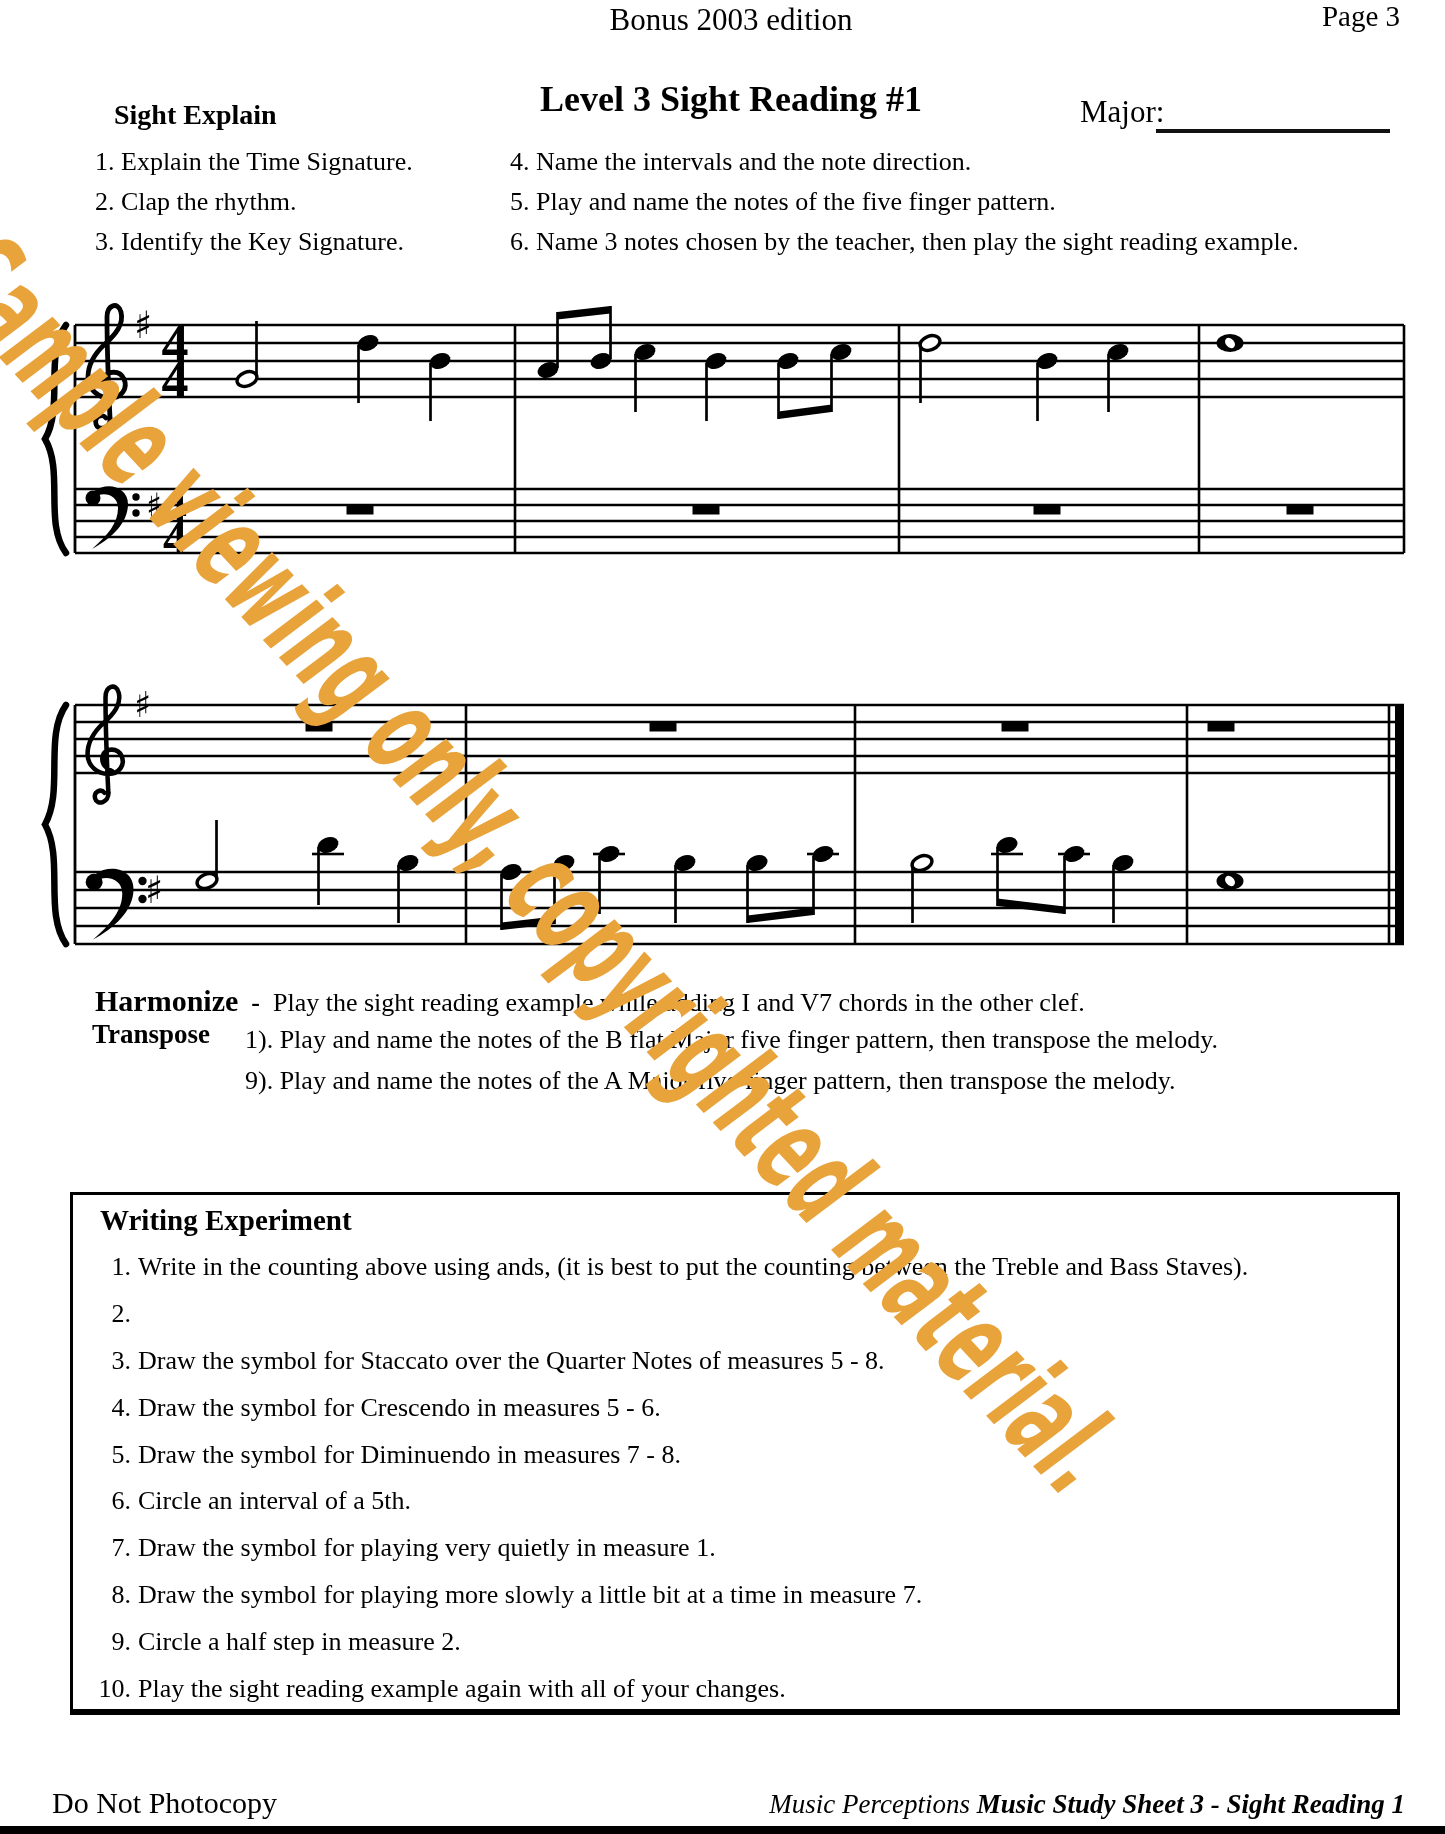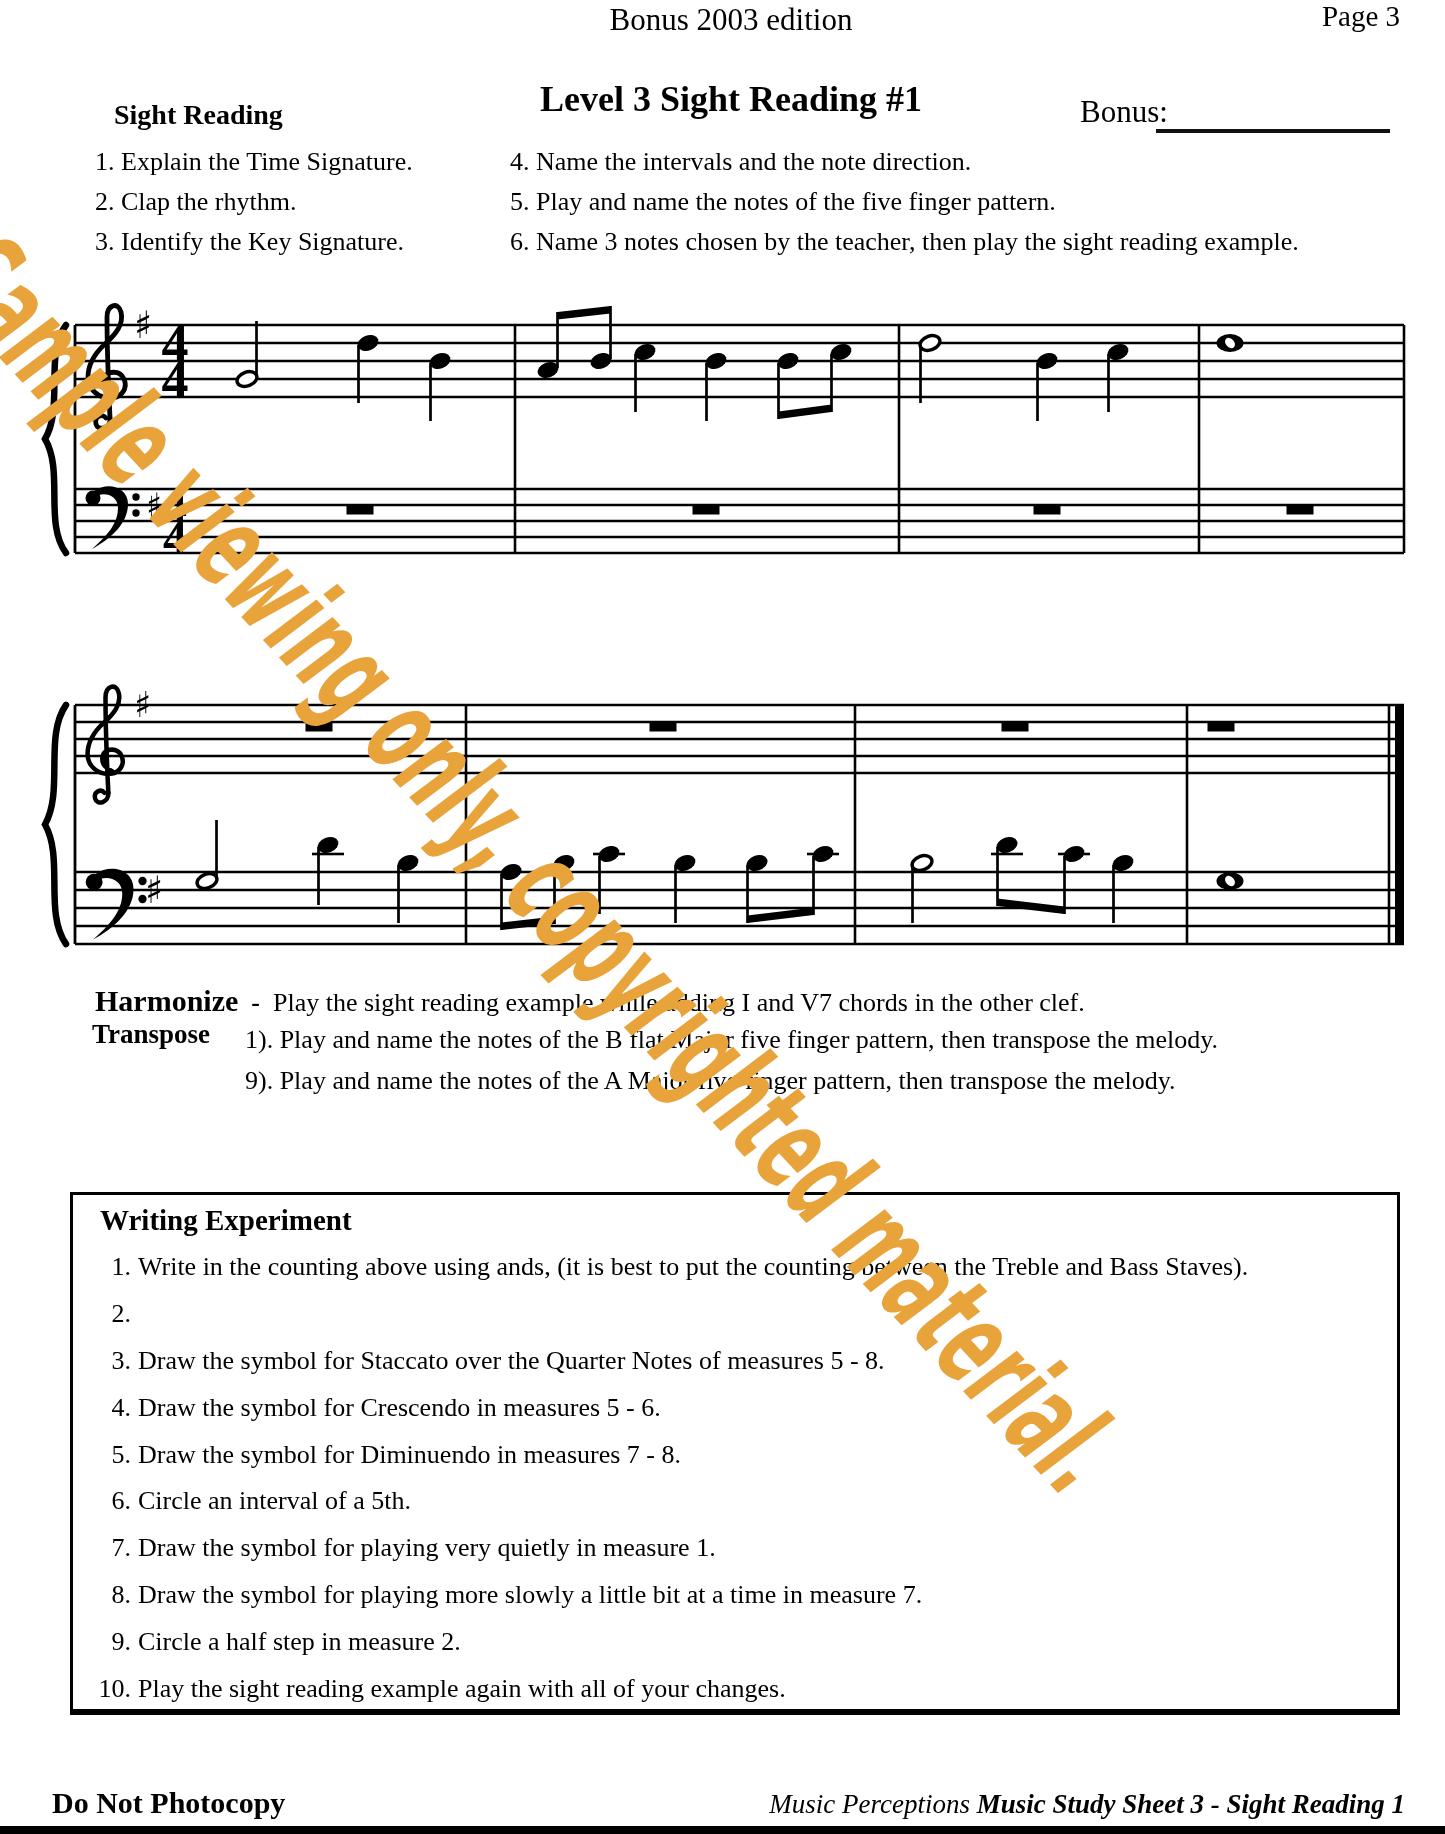--- a/index.html
+++ b/index.html
@@ -18,21 +18,21 @@
   .harmonize{top:984px;left:95px;font-size:26px;white-space:nowrap;}
   .harmonize b{font-size:30px;}
   .transpose-label{top:1019px;left:92px;font-size:27px;font-weight:bold;}
   .transpose-items{top:1019px;left:245px;font-size:26px;line-height:41px;white-space:nowrap;}
   .we-box{top:1192px;left:70px;width:1330px;height:523px;box-sizing:border-box;
           border:3px solid #000;border-bottom-width:6px;}
   .we-head{top:1204px;left:100px;font-size:29px;font-weight:bold;}
   .we-items{top:1244px;left:85px;font-size:26px;}
   .we-item{display:flex;height:46.8px;align-items:center;white-space:nowrap;}
   .we-num{width:46px;text-align:right;margin-right:7px;flex:none;}
-  .footer-left{top:1786px;left:52px;font-size:30px;font-weight:bold;}
+  .footer-left{top:1786px;left:52px;font-size:30px;}
   .footer-right{top:1789px;right:40px;font-size:27px;font-style:italic;white-space:nowrap;margin-left:36px;}
   .footer-right .fr-bold{font-weight:bold;}
   .bottom-bar{top:1826px;left:0;width:1445px;height:8px;background:#000;}
   .watermark{top:210px;left:16px;font-family:"DejaVu Sans", sans-serif;
              font-weight:bold;font-style:oblique;font-size:66px;letter-spacing:1px;
              white-space:nowrap;transform-origin:0 0;
              transform:rotate(47deg) scaleY(1.85);z-index:10;pointer-events:none;}
   #music-svg{position:absolute;top:0;left:0;z-index:1;pointer-events:none;}
 </style>
 </head>
@@ -170,24 +170,24 @@
     <ellipse cx="0" cy="0" rx="13.5" ry="9" fill="#000" transform="translate(1230,881)"></ellipse>
     <ellipse cx="0" cy="0" rx="5.8" ry="4.2" fill="#fff" transform="translate(1230,881) rotate(48)"></ellipse>
     <polygon points="501.5,930 554.5,924 554.5,916.5 501.5,922.5" fill="#000"></polygon>
     <polygon points="747.5,923 813.5,915 813.5,907.5 747.5,915.5" fill="#000"></polygon>
     <polygon points="997.5,906 1064.5,914 1064.5,906.5 997.5,898.5" fill="#000"></polygon>
   </svg>
 
 <div class="abs hdr-edition">Bonus 2003 edition</div>
 <div class="abs hdr-page">Page 3</div>
 <div class="abs page-title">Level 3 Sight Reading #1</div>
-<div class="abs date-label">Bonus:</div>
+<div class="abs date-label">Major:</div>
 <div class="abs date-line"></div>
 
-<div class="abs sr-head">Sight Reading</div>
+<div class="abs sr-head">Sight Explain</div>
 
 <div class="abs sr-col sr-col1">
 
 <div>1. Explain the Time Signature.</div>
     <div>2. Clap the rhythm.</div>
     <div>3. Identify the Key Signature.</div>
   </div>
 <div class="abs sr-col sr-col2">
 
 <div>4. Name the intervals and the note direction.</div>

